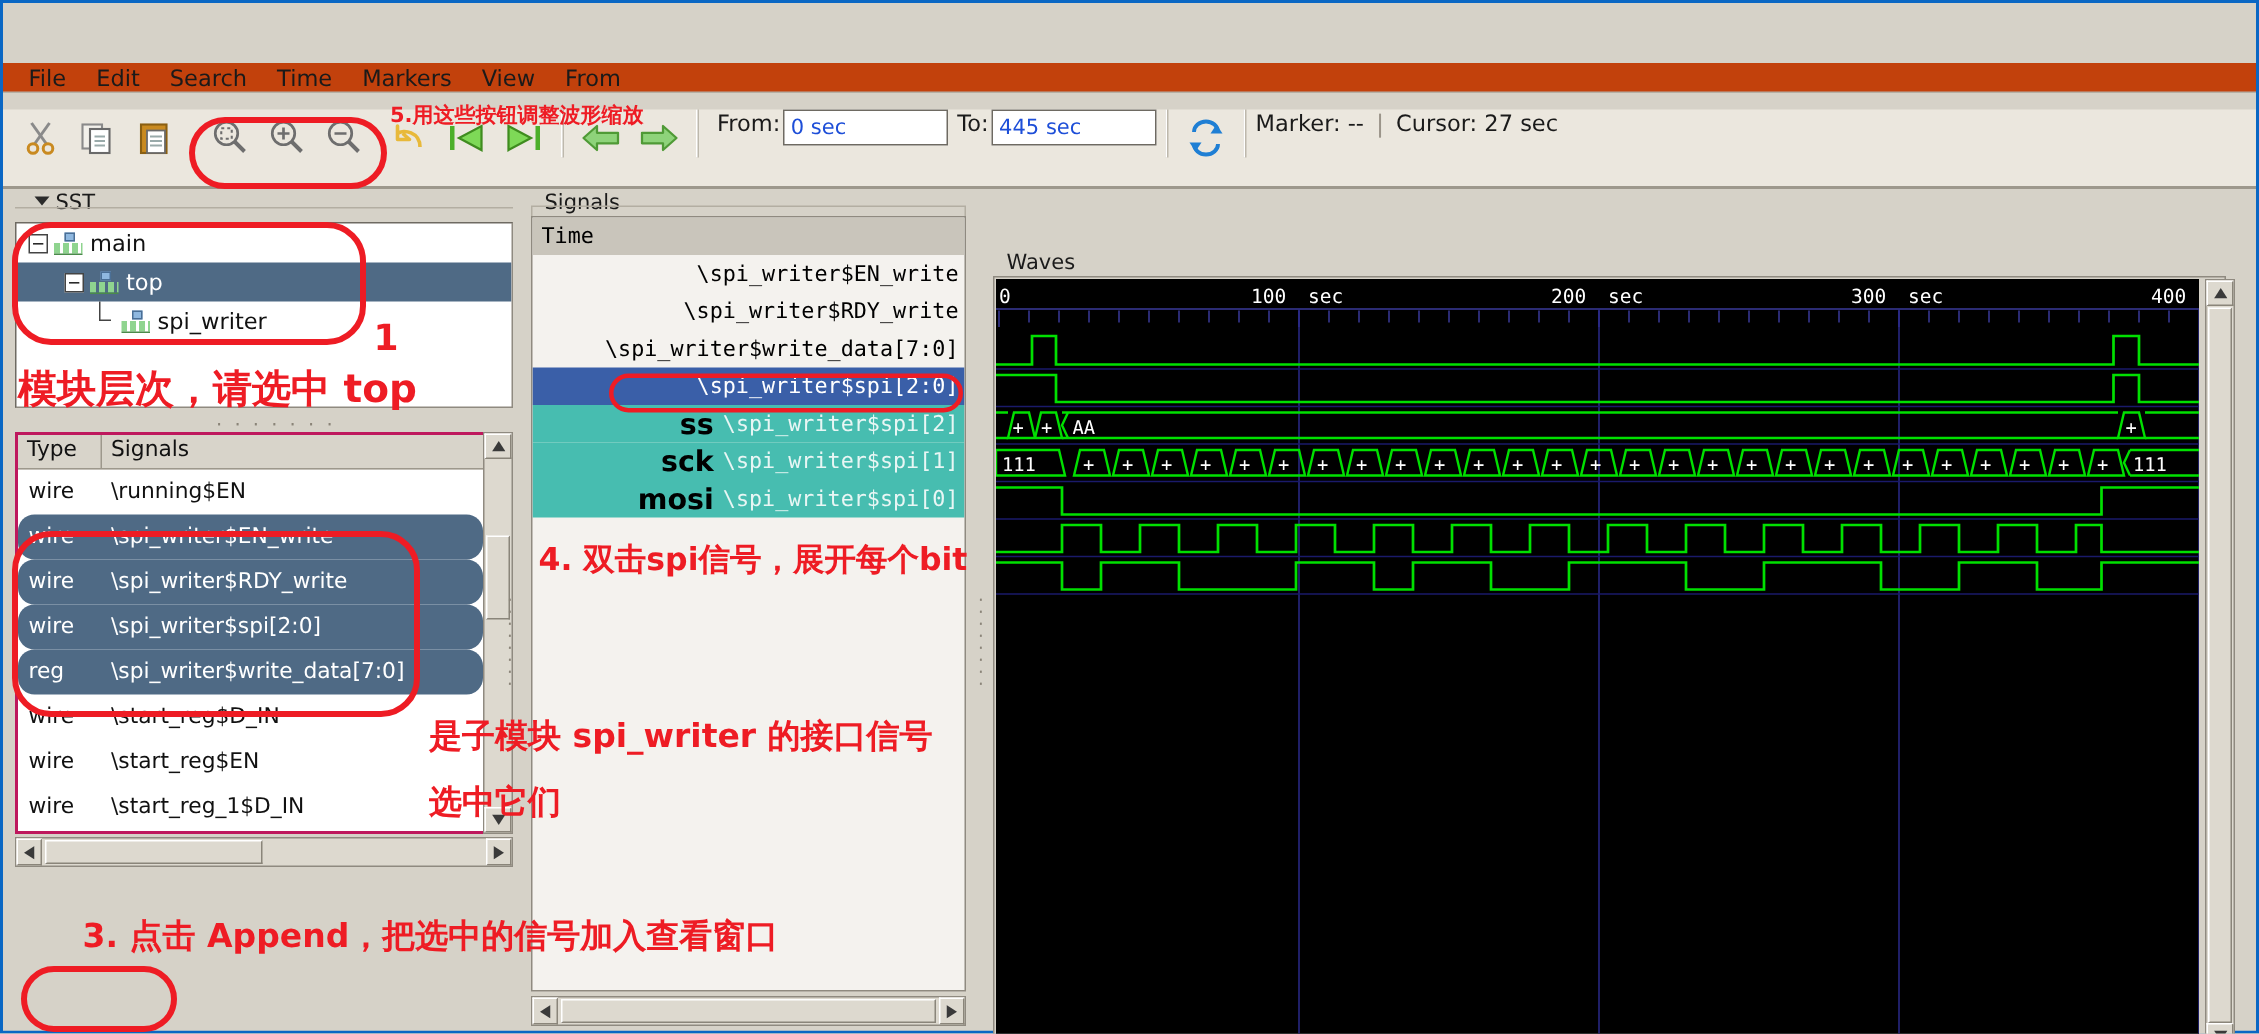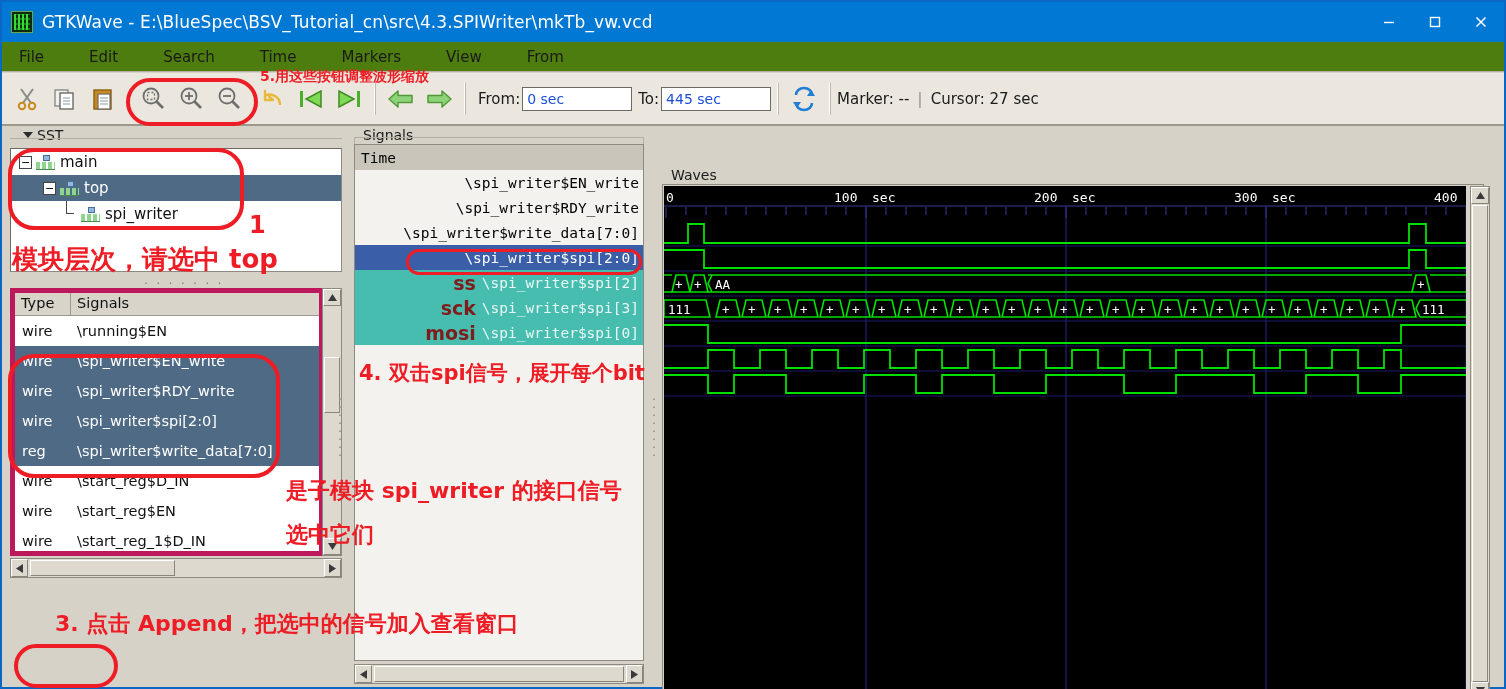--- a/index.html
+++ b/index.html
@@ -44,40 +44,39 @@
   .winbtn {
     width: 46px; height: 40px; flex: none;
     display: flex; align-items: center; justify-content: center;
     color: #fff;
   }
   .winbtn svg { display: block; }
 
   
   #menubar {
     position: absolute; left: 0; top: 40px;
-    width: 1502px; height: 30px;
-    background: #4d7c0f;
+    width: 1502px; height: 20px;
+    background: #c2410c;
     border-bottom: 1px solid #b5b0a5;
     display: flex; align-items: center;
     padding-left: 8px;
-    gap: 25px;
   }
   #menubar .menu-item {
     font-size: 15px; color: #1a1a1a;
     padding: 3px 9px; margin-right: 2px;
     white-space: nowrap;
   }
 
   
   #toolbar {
     position: absolute; left: 0; top: 71px;
     width: 1502px; height: 53px;
     background: #ebe7de;
     border-bottom: 2px solid #9d988c;
-    display: flex; align-items: center;
+    display: flex; 
   }
   .tbtn { width: 38px; height: 38px; flex: none; display:flex; align-items:center; justify-content:center; }
   .tsep { width: 2px; height: 32px; background:#bdb8ac; margin: 0 6px; flex: none; border-left:1px solid #fff;}
   .fieldlabel { font-size: 15px; color:#1a1a1a; margin-left:6px; margin-right:2px; white-space:nowrap;}
   .tfield {
     height: 24px; border: 1px solid #6e6a62; background:#fff;
     font-size: 14px; font-family: "DejaVu Sans","Liberation Sans",sans-serif;
     padding: 1px 4px; color:#1d4ed8; outline:none;
   }
   .statustext { font-size: 15px; color:#1a1a1a; white-space: nowrap; }
@@ -117,26 +116,26 @@
   .modicon::after{content:"";position:absolute;left:0;top:7px;width:19px;height:7px;
      background: repeating-linear-gradient(90deg,#8fd48f 0 4px,transparent 4px 6px);
      border-bottom:1px solid #4a8a4a;}
   .elbow{width:16px;height:20px;flex:none;position:relative;}
   .elbow::before{content:"";position:absolute;left:5px;top:-3px;width:1px;height:13px;background:#444;}
   .elbow::after{content:"";position:absolute;left:5px;top:9px;width:8px;height:1px;background:#444;}
 
   .dotsep { position:absolute; left:140px; top:150px; font-size:13px; color:#8a8478; letter-spacing:2px;}
   #sigtbl {
     position:absolute; left:0; top:0; width:314px; height:268px;
-    background:#fff; border:5px solid #be185d;
+    background:#fff; border:2px solid #be185d;
     overflow:hidden;
   }
   .sh-row { height:23px; display:flex; background:#d8d4ca; border-bottom:1px solid #9d988c; }
   .sh-cell { font-size:14.5px; color:#111; padding:2px 6px; border-right:1px solid #9d988c; }
-  .sig-row { height:30px; display:flex; align-items:center; font-size:14.5px; color:#111; }
+  .sig-row { height:30px; display:flex; align-items:center; font-size:14.5px; color:#111;border-radius:11px; }
   .sig-row.sel { background:#4f6a85; color:#fff; }
   .sig-type { width: 54px; padding-left:7px; flex:none; }
   .sig-name { padding-left:8px; white-space:nowrap; }
   .vscroll {
     position:absolute; width:20px; background:#ddd9cf;
     border:1px solid #8f8a80;
   }
   .vscroll .arrow { width:18px;height:17px;display:flex;align-items:center;justify-content:center;
     background:#ddd9cf;border:1px solid #fff; border-right-color:#8a857a;border-bottom-color:#8a857a;}
   .vscroll .thumb { position:absolute; left:1px; width:16px; background:#ddd9cf;
@@ -153,21 +152,21 @@
   #signames {
     position:absolute; left:2px; top:18px; width:290px; height:517px;
     background:#f4f2ee; border:1px solid #8f8a80; overflow:hidden;
   }
   .nm-row { height:25px; display:flex; align-items:center; justify-content:flex-end;
     font-family:"DejaVu Sans Mono","Liberation Mono",monospace; font-size:14.5px;
     color:#000; padding-right:4px; white-space:nowrap; }
   .nm-time { background:#c9c5bb; justify-content:flex-start; padding-left:6px; font-weight:normal;}
   .nm-row.sel { background:#3a5fa8; color:#fff; }
   .nm-row.teal { background:#47bdb0; color:#e8f6f4; }
-  .nm-tag { color:#7f1d1d; font-family:"DejaVu Sans","Liberation Sans",sans-serif;
+  .nm-tag { color:#000000; font-family:"DejaVu Sans","Liberation Sans",sans-serif;
             font-weight:bold; font-size:19px; margin-right:6px;}
   #mid-hscroll { position:absolute; left:2px; top:655px; width:290px; height:20px;}
 
   
   #wavecol { position:absolute; left:656px; top:0; width:844px; height:561px;margin-top:40px; }
   #waves-label { left:10px; top:1px; }
   #waveframe {
     position:absolute; left:4px; top:18px; width:822px; height:518px;
     border:1px solid #8f8a80; background:#d6d2c8;
   }
@@ -178,41 +177,20 @@
   
   .ann { position:absolute; color:#ee1c24; font-weight:bold; white-space:nowrap;
          font-family:"DejaVu Sans","Liberation Sans",sans-serif; }
   .redbox { position:absolute; border:4px solid #ee1c24; border-radius:26px; }
 </style>
 </head>
 <body>
 
 <div id="app">
 
-  <div id="titlebar">
-    <div class="tb-icon"></div>
-    <div class="tb-title">GTKWave - E:\BlueSpec\BSV_Tutorial_cn\src\4.3.SPIWriter\mkTb_vw.vcd</div>
-    <div class="tb-spacer"></div>
-    <div class="winbtn">
-      <svg width="16" height="16" viewBox="0 0 16 16">
-          <line x1="3" y1="8.5" x2="13" y2="8.5" stroke="#fff" stroke-width="1.4"></line>
-        </svg>
-    </div>
-    <div class="winbtn">
-      <svg width="16" height="16" viewBox="0 0 16 16">
-          <rect x="3.5" y="3.5" width="9" height="9" fill="none" stroke="#fff" stroke-width="1.4"></rect>
-        </svg>
-    </div>
-    <div class="winbtn">
-      <svg width="16" height="16" viewBox="0 0 16 16">
-          <line x1="3.5" y1="3.5" x2="12.5" y2="12.5" stroke="#fff" stroke-width="1.5"></line>
-          <line x1="12.5" y1="3.5" x2="3.5" y2="12.5" stroke="#fff" stroke-width="1.5"></line>
-        </svg>
-    </div>
-  </div>
 
   <div id="menubar">
     <div class="menu-item">File</div>
     <div class="menu-item">Edit</div>
     <div class="menu-item">Search</div>
     <div class="menu-item">Time</div>
     <div class="menu-item">Markers</div>
     <div class="menu-item">View</div>
     <div class="menu-item">From</div>
   </div>
@@ -436,21 +414,21 @@
         </div>
         <div class="nm-row sel">
           <span>\spi_writer$spi[2:0]</span>
         </div>
         <div class="nm-row teal">
           <span class="nm-tag">ss</span>
           <span>\spi_writer$spi[2]</span>
         </div>
         <div class="nm-row teal">
           <span class="nm-tag">sck</span>
-          <span>\spi_writer$spi[3]</span>
+          <span>\spi_writer$spi[1]</span>
         </div>
         <div class="nm-row teal">
           <span class="nm-tag">mosi</span>
           <span>\spi_writer$spi[0]</span>
         </div>
       </div>
 
       <div class="hscroll" id="mid-hscroll" style="left:2px;top:538px;width:290px;">
         <div class="arrow">
           <svg width="7" height="9" viewBox="0 0 7 9">

